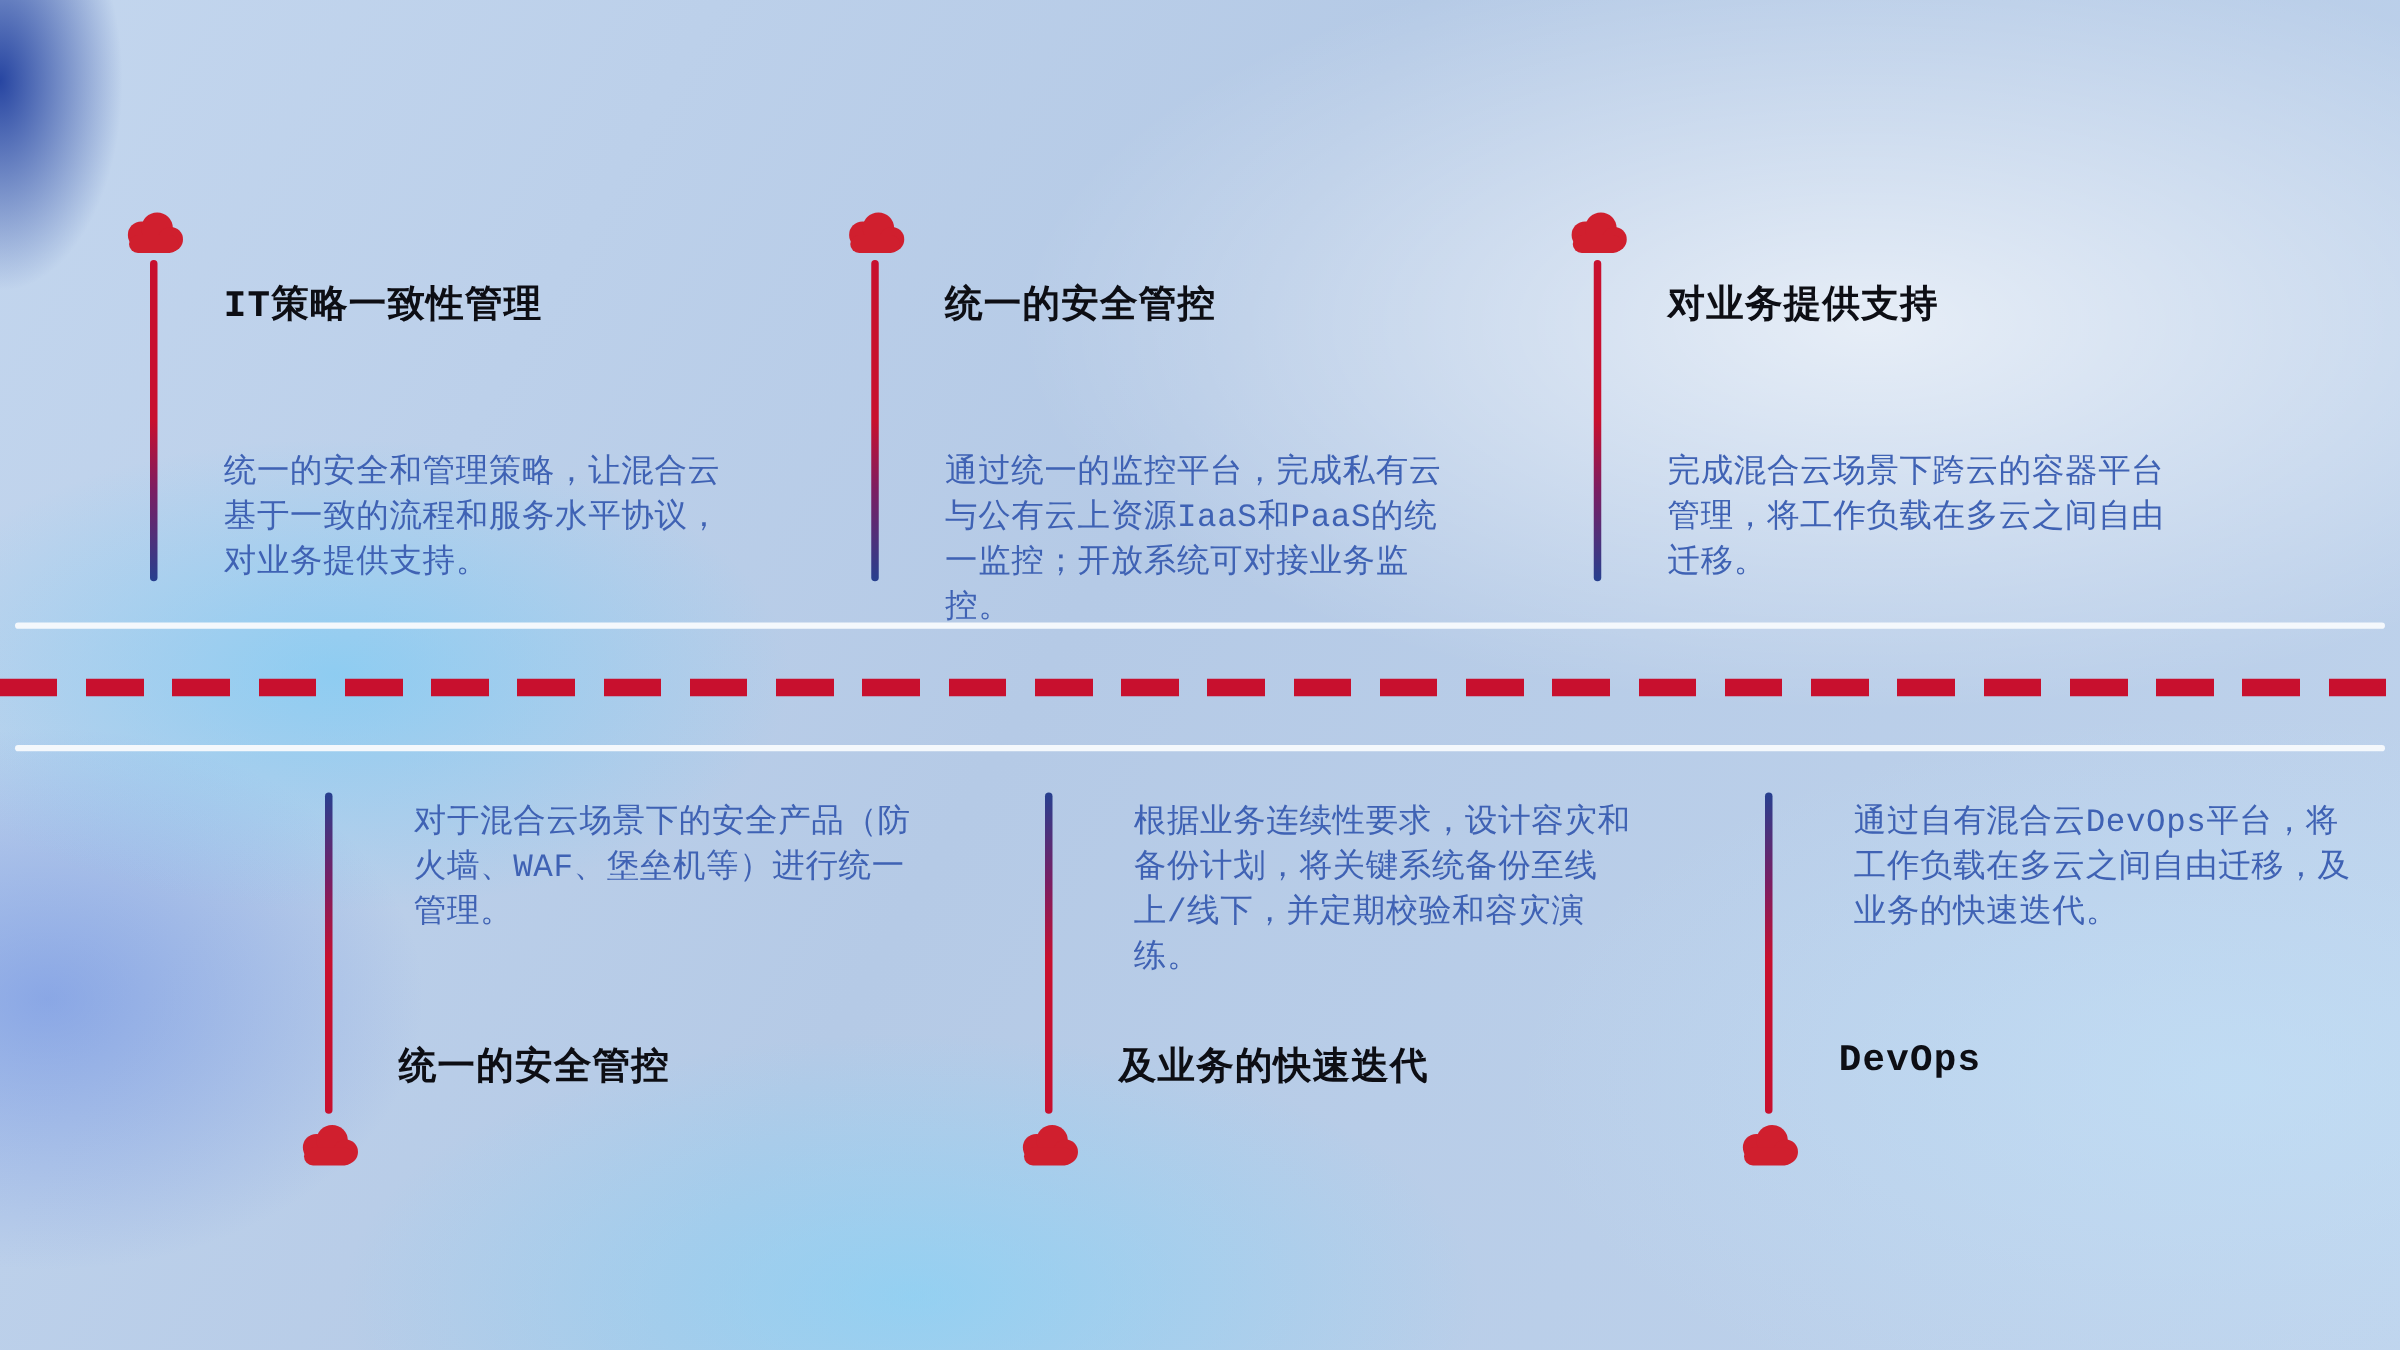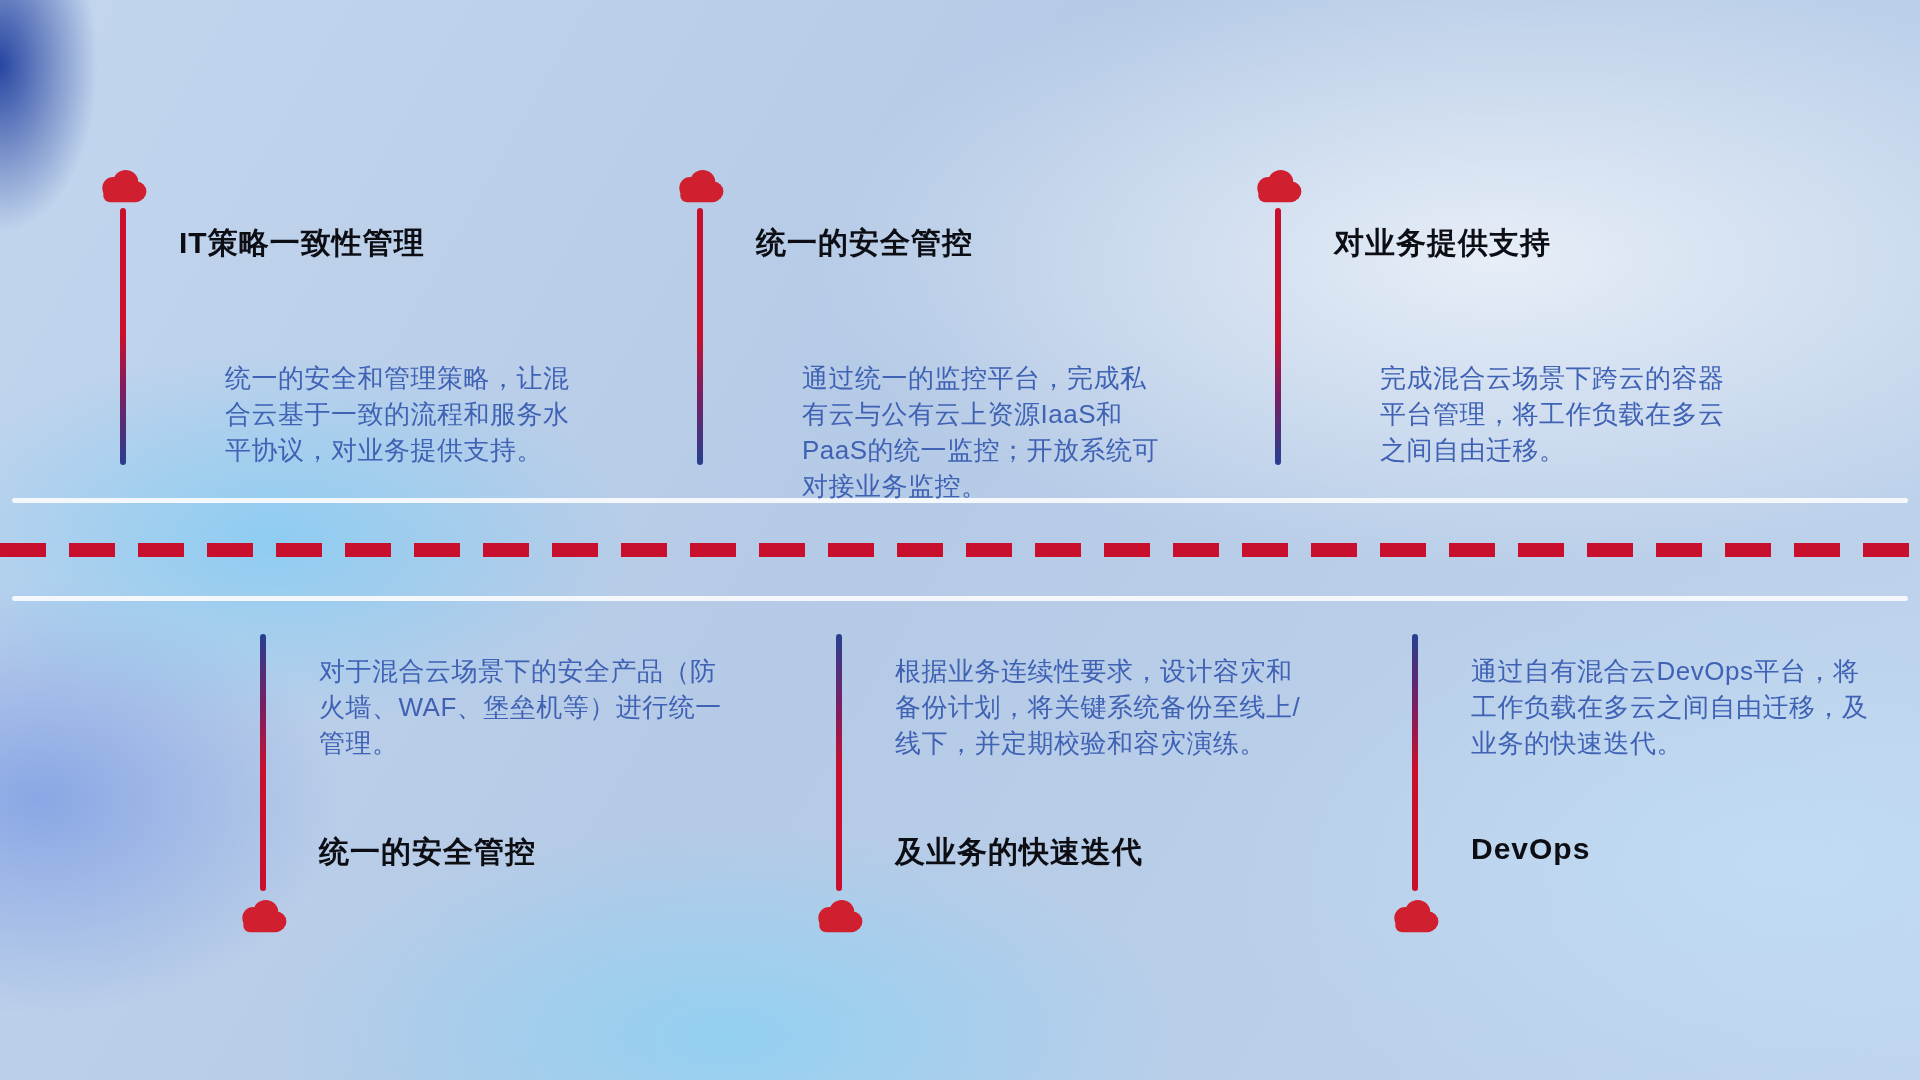--- a/index.html
+++ b/index.html
@@ -5,21 +5,21 @@
   html, body {
     margin: 0;
     padding: 0;
     background: #b9cde8;
   }
   .canvas {
     position: relative;
     width: 1920px;
     height: 1080px;
     overflow: hidden;
-    font-family: Liberation Sans, sans-serif;
+    font-family: Liberation Mono, monospace;
     background:
       radial-gradient(140px 240px ellipse at 0% 6%, rgba(12,44,148,0.85), rgba(12,44,148,0) 70%),
       radial-gradient(520px 270px ellipse at 14% 50%, rgba(112,202,246,0.60), rgba(112,202,246,0) 70%),
       radial-gradient(650px 300px ellipse at 38% 96%, rgba(120,212,250,0.55), rgba(120,212,250,0) 70%),
       radial-gradient(430px 310px ellipse at 2% 74%, rgba(76,116,222,0.45), rgba(76,116,222,0) 70%),
       radial-gradient(950px 430px ellipse at 78% 24%, rgba(255,255,255,0.65), rgba(255,255,255,0) 72%),
       radial-gradient(820px 420px ellipse at 93% 80%, rgba(195,228,250,0.55), rgba(195,228,250,0) 70%),
       linear-gradient(120deg, #c3d6ee 0%, #b5cae6 45%, #bfd3ec 100%);
   }
 
@@ -58,22 +58,22 @@
   }
   .item-desc {
     margin: 0;
     font-size: 26px;
     line-height: 36px;
     color: #3f62b4;
     letter-spacing: 0.5px;
   }
 
   .item-top .item-title  { position: absolute; top: 55px;  left: 0; }
-  .item-top .item-desc   { position: absolute; top: 192px; left: 0; margin-left: 46px; }
-  .item-bottom .item-desc  { position: absolute; top: 6px;   left: 0; margin-top: 13px; }
+  .item-top .item-desc   { position: absolute; top: 192px; left: 0; }
+  .item-bottom .item-desc  { position: absolute; top: 6px;   left: 12px; }
   .item-bottom .item-title { position: absolute; top: 198px; left: 0; text-align: center; }
 
   
   .col-t1 { left: 123px;  top: 168px; }
   .col-t2 { left: 700px;  top: 168px; }
   .col-t3 { left: 1278px; top: 168px; }
   .col-b1 { left: 263px;  top: 634px; }
   .col-b2 { left: 839px;  top: 634px; }
   .col-b3 { left: 1415px; top: 634px; }
 

